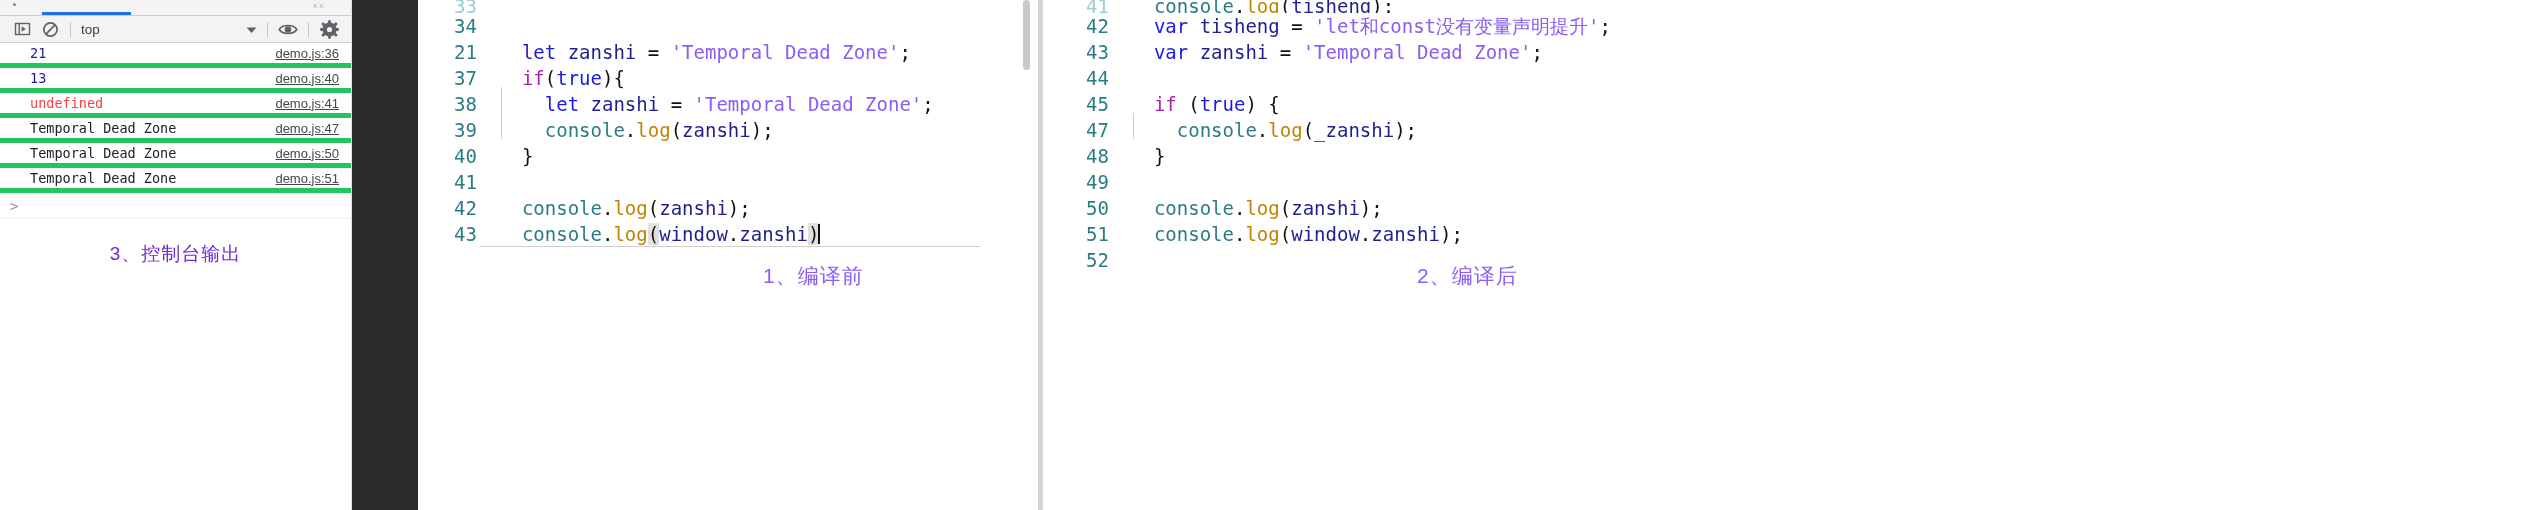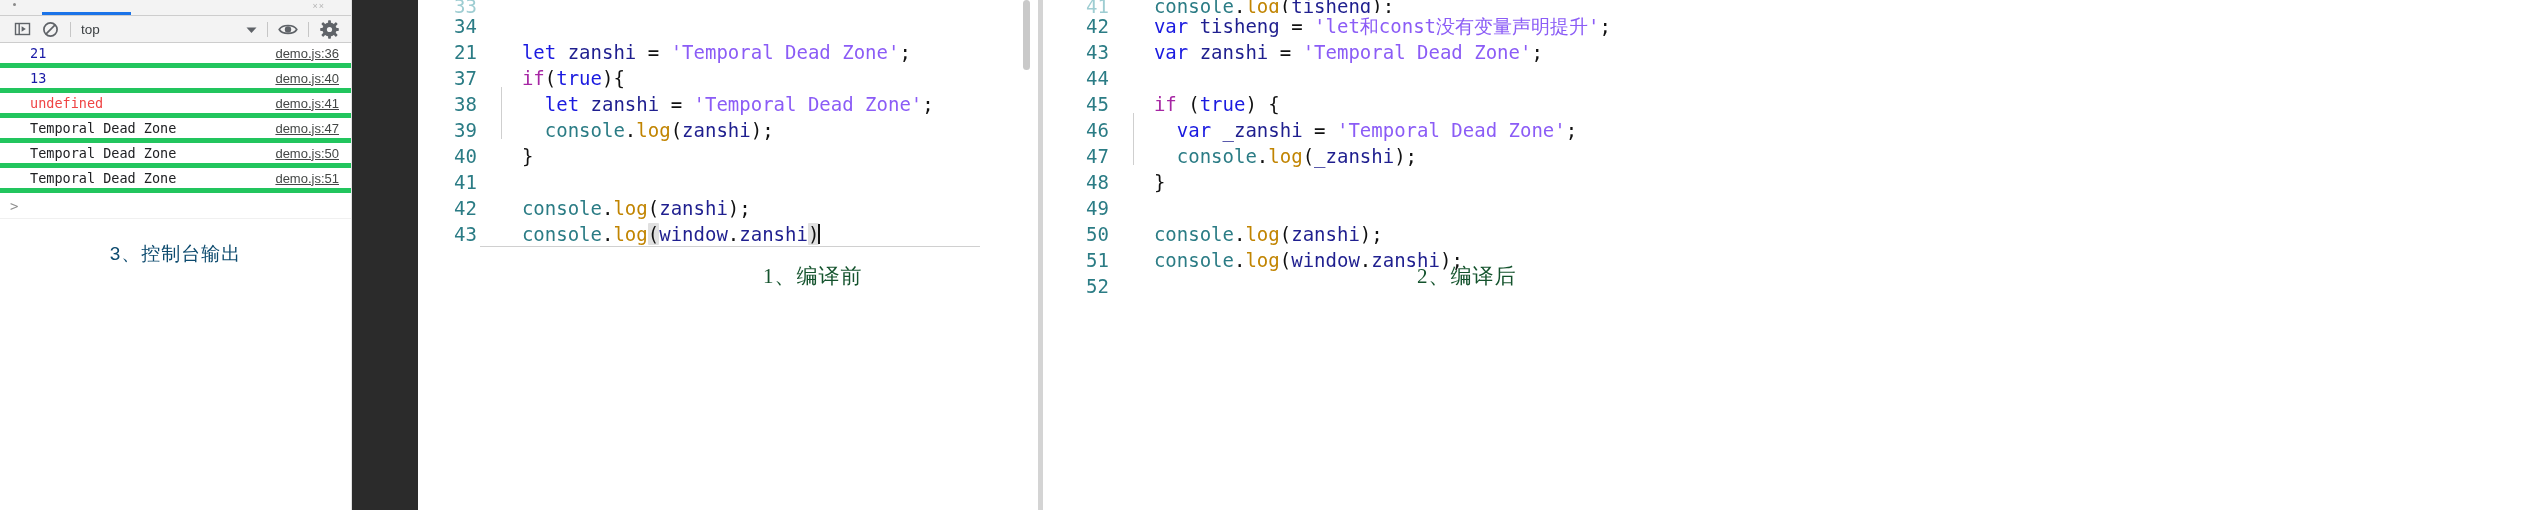--- a/index.html
+++ b/index.html
@@ -138,21 +138,21 @@
     border-bottom: 1px solid #f0f0f0;
   }
   .prompt-caret {
     color: #8f8f8f;
     font-size: 14px;
     font-family: "DejaVu Sans Mono", monospace;
   }
   .console-annotation {
     margin-top: 22px;
     text-align: center;
-    color: #0c4a6e;
+    color: #6d28d9;
     font-size: 19px;
     font-family: "Liberation Sans", sans-serif;
     letter-spacing: 1px;
   }
 
   
   .dark-strip {
     width: 66px;
     height: 510px;
     background: #2b2b2b;
@@ -245,23 +245,23 @@
     vertical-align: -3px;
     margin-left: -1px;
   }
   .sel-paren {
     background: #e0e0e0;
     border-radius: 1px;
   }
 
   .annotation {
     position: absolute;
-    color: #14532d;
+    color: #8b5cf6;
     font-size: 21px;
-    font-family: Liberation Serif, serif;
+    font-family: Liberation Sans, sans-serif;
     letter-spacing: 1px;
     white-space: nowrap;
   }
 
   
   .vscroll {
     position: absolute;
     top: 0px; right: 2px;
     width: 7px; height: 70px;
     background: #c9c9c9;
@@ -388,21 +388,20 @@
 
   <div class="pane-divider"></div>
 
   <div class="code-panel right-pane">
     <div class="code-lines" id="output-lines">
         <div class="code-line" style="height: 13px; line-height: 13px; overflow: hidden;"><span class="ln dim">41</span><span class="code-text"><span class="t-plain">  </span><span class="t-obj">console</span><span class="t-punc">.</span><span class="t-fn">log</span><span class="t-punc">(</span><span class="t-id">tisheng</span><span class="t-punc">);</span></span></div>
         <div class="code-line"><span class="ln">42</span><span class="code-text"><span class="t-plain">  </span><span class="t-decl">var</span><span class="t-plain"> </span><span class="t-id">tisheng</span><span class="t-punc"> = </span><span class="t-str">'let和const没有变量声明提升'</span><span class="t-punc">;</span></span></div>
         <div class="code-line"><span class="ln">43</span><span class="code-text"><span class="t-plain">  </span><span class="t-decl">var</span><span class="t-plain"> </span><span class="t-id">zanshi</span><span class="t-punc"> = </span><span class="t-str">'Temporal Dead Zone'</span><span class="t-punc">;</span></span></div>
         <div class="code-line"><span class="ln">44</span><span class="code-text"></span></div>
         <div class="code-line"><span class="ln">45</span><span class="code-text"><span class="t-plain">  </span><span class="t-kw">if</span><span class="t-punc"> (</span><span class="t-bool">true</span><span class="t-punc">) {</span></span></div>
-        <div class="code-line"><span class="ln">46</span><span class="code-text"><span class="indent-guide"></span><span class="t-plain">    </span><span class="t-decl">var</span><span class="t-plain"> </span><span class="t-id">_zanshi</span><span class="t-punc"> = </span><span class="t-str">'Temporal Dead Zone'</span><span class="t-punc">;</span></span></div>
         <div class="code-line"><span class="ln">47</span><span class="code-text"><span class="indent-guide"></span><span class="t-plain">    </span><span class="t-obj">console</span><span class="t-punc">.</span><span class="t-fn">log</span><span class="t-punc">(</span><span class="t-id">_zanshi</span><span class="t-punc">);</span></span></div>
         <div class="code-line"><span class="ln">48</span><span class="code-text"><span class="t-plain">  </span><span class="t-punc">}</span></span></div>
         <div class="code-line"><span class="ln">49</span><span class="code-text"></span></div>
         <div class="code-line"><span class="ln">50</span><span class="code-text"><span class="t-plain">  </span><span class="t-obj">console</span><span class="t-punc">.</span><span class="t-fn">log</span><span class="t-punc">(</span><span class="t-id">zanshi</span><span class="t-punc">);</span></span></div>
         <div class="code-line"><span class="ln">51</span><span class="code-text"><span class="t-plain">  </span><span class="t-obj">console</span><span class="t-punc">.</span><span class="t-fn">log</span><span class="t-punc">(</span><span class="t-id">window</span><span class="t-punc">.</span><span class="t-id">zanshi</span><span class="t-punc">);</span></span></div>
         <div class="code-line"><span class="ln">52</span><span class="code-text"></span></div>
       </div>
     <div class="annotation" style="left:367px; top:262px;">2、编译后</div>
   </div>
 

